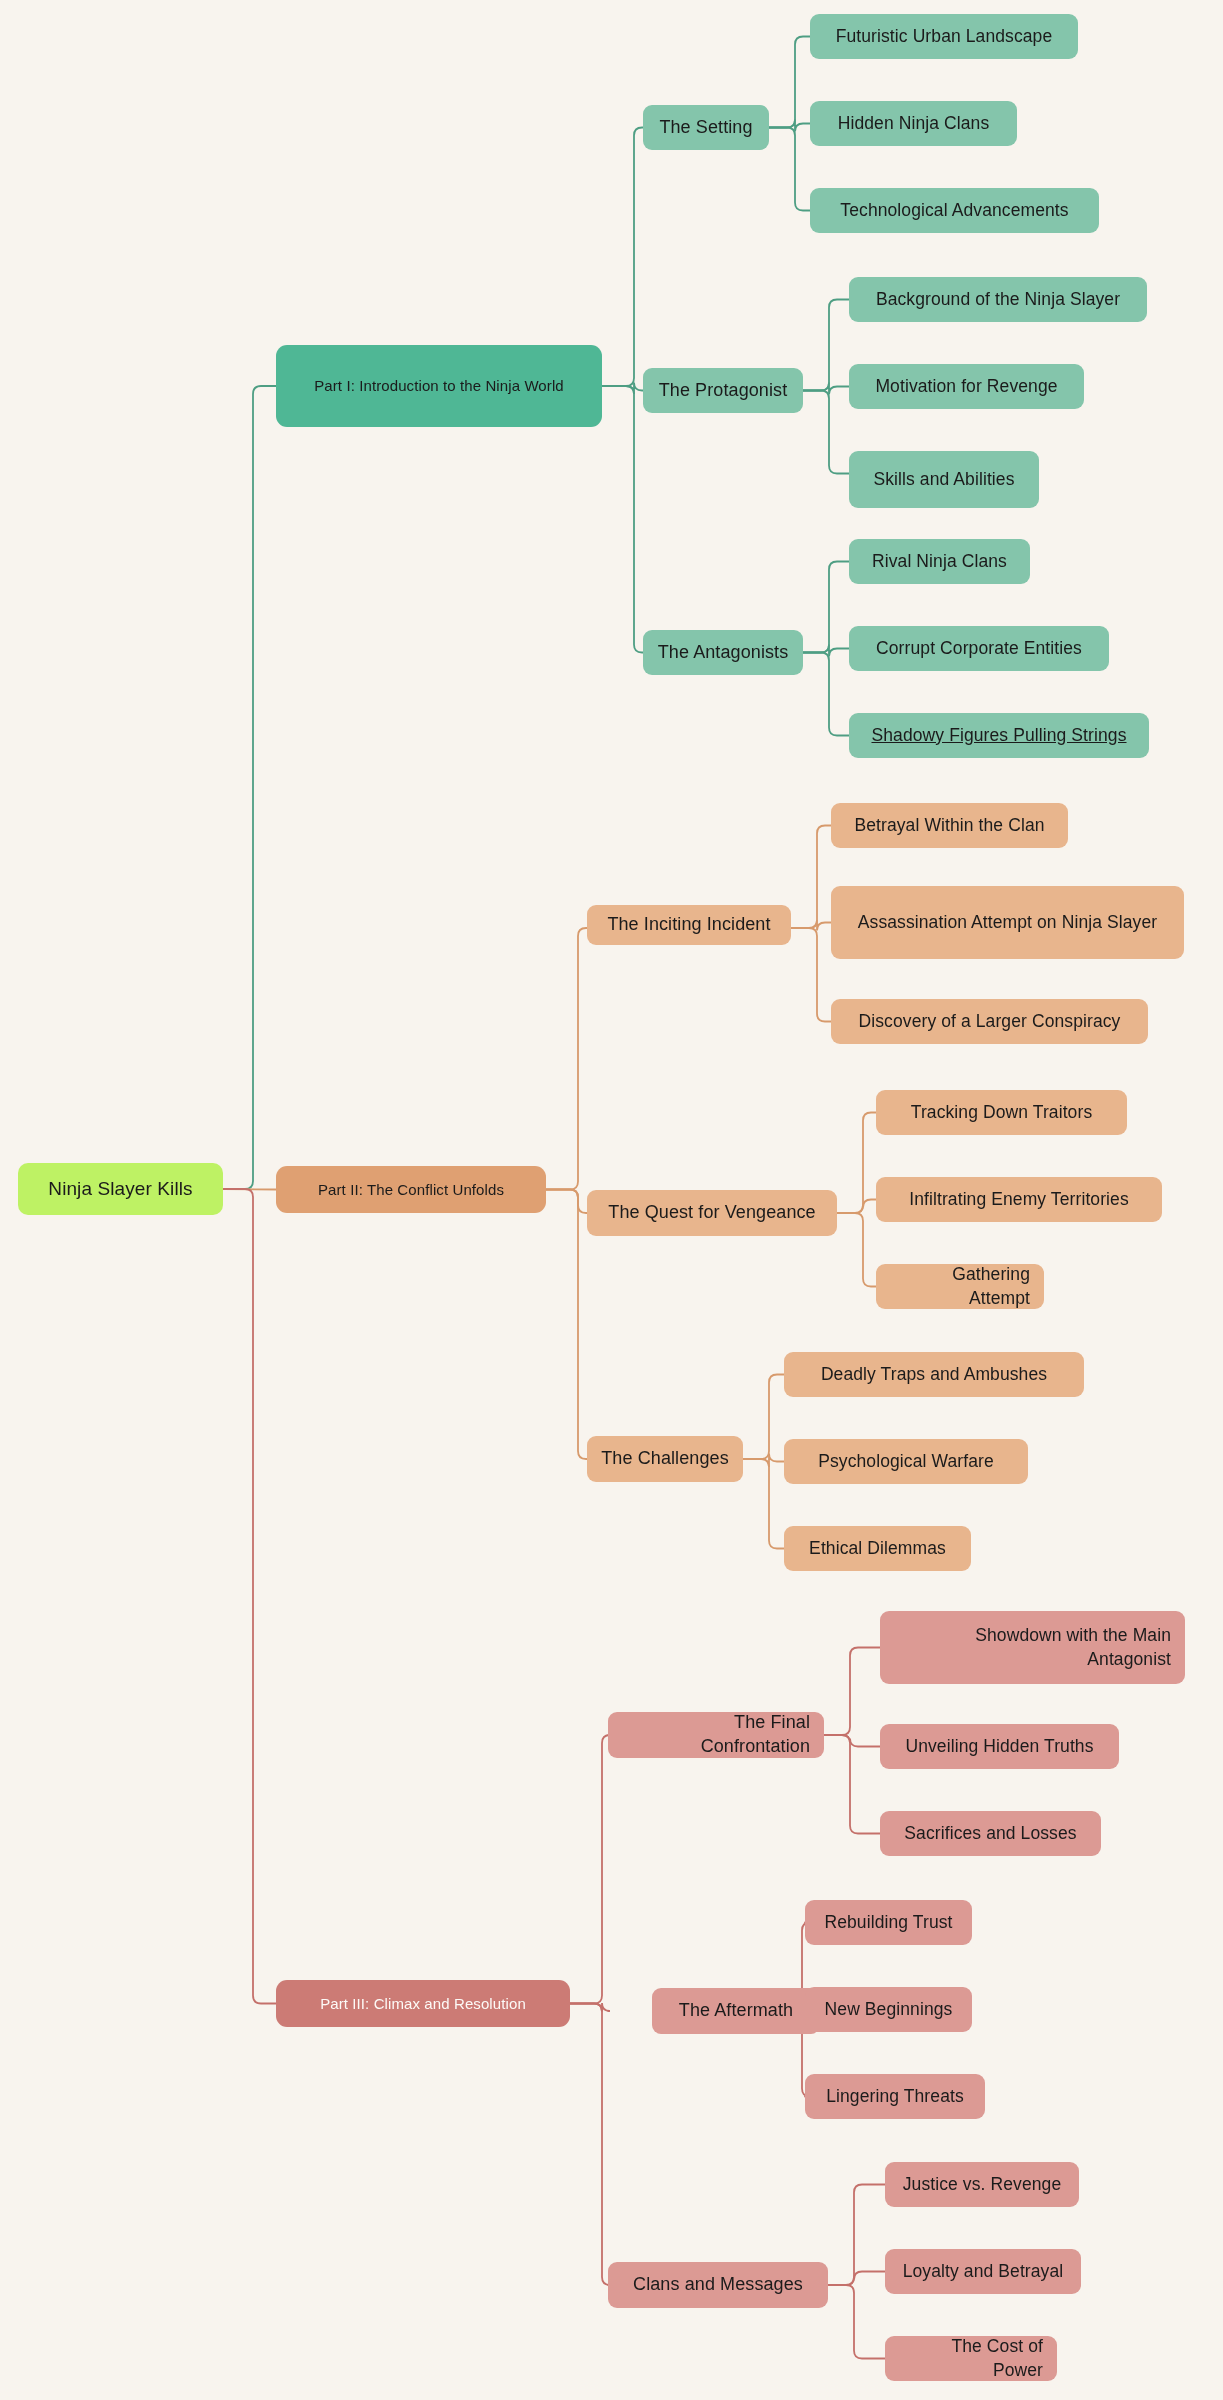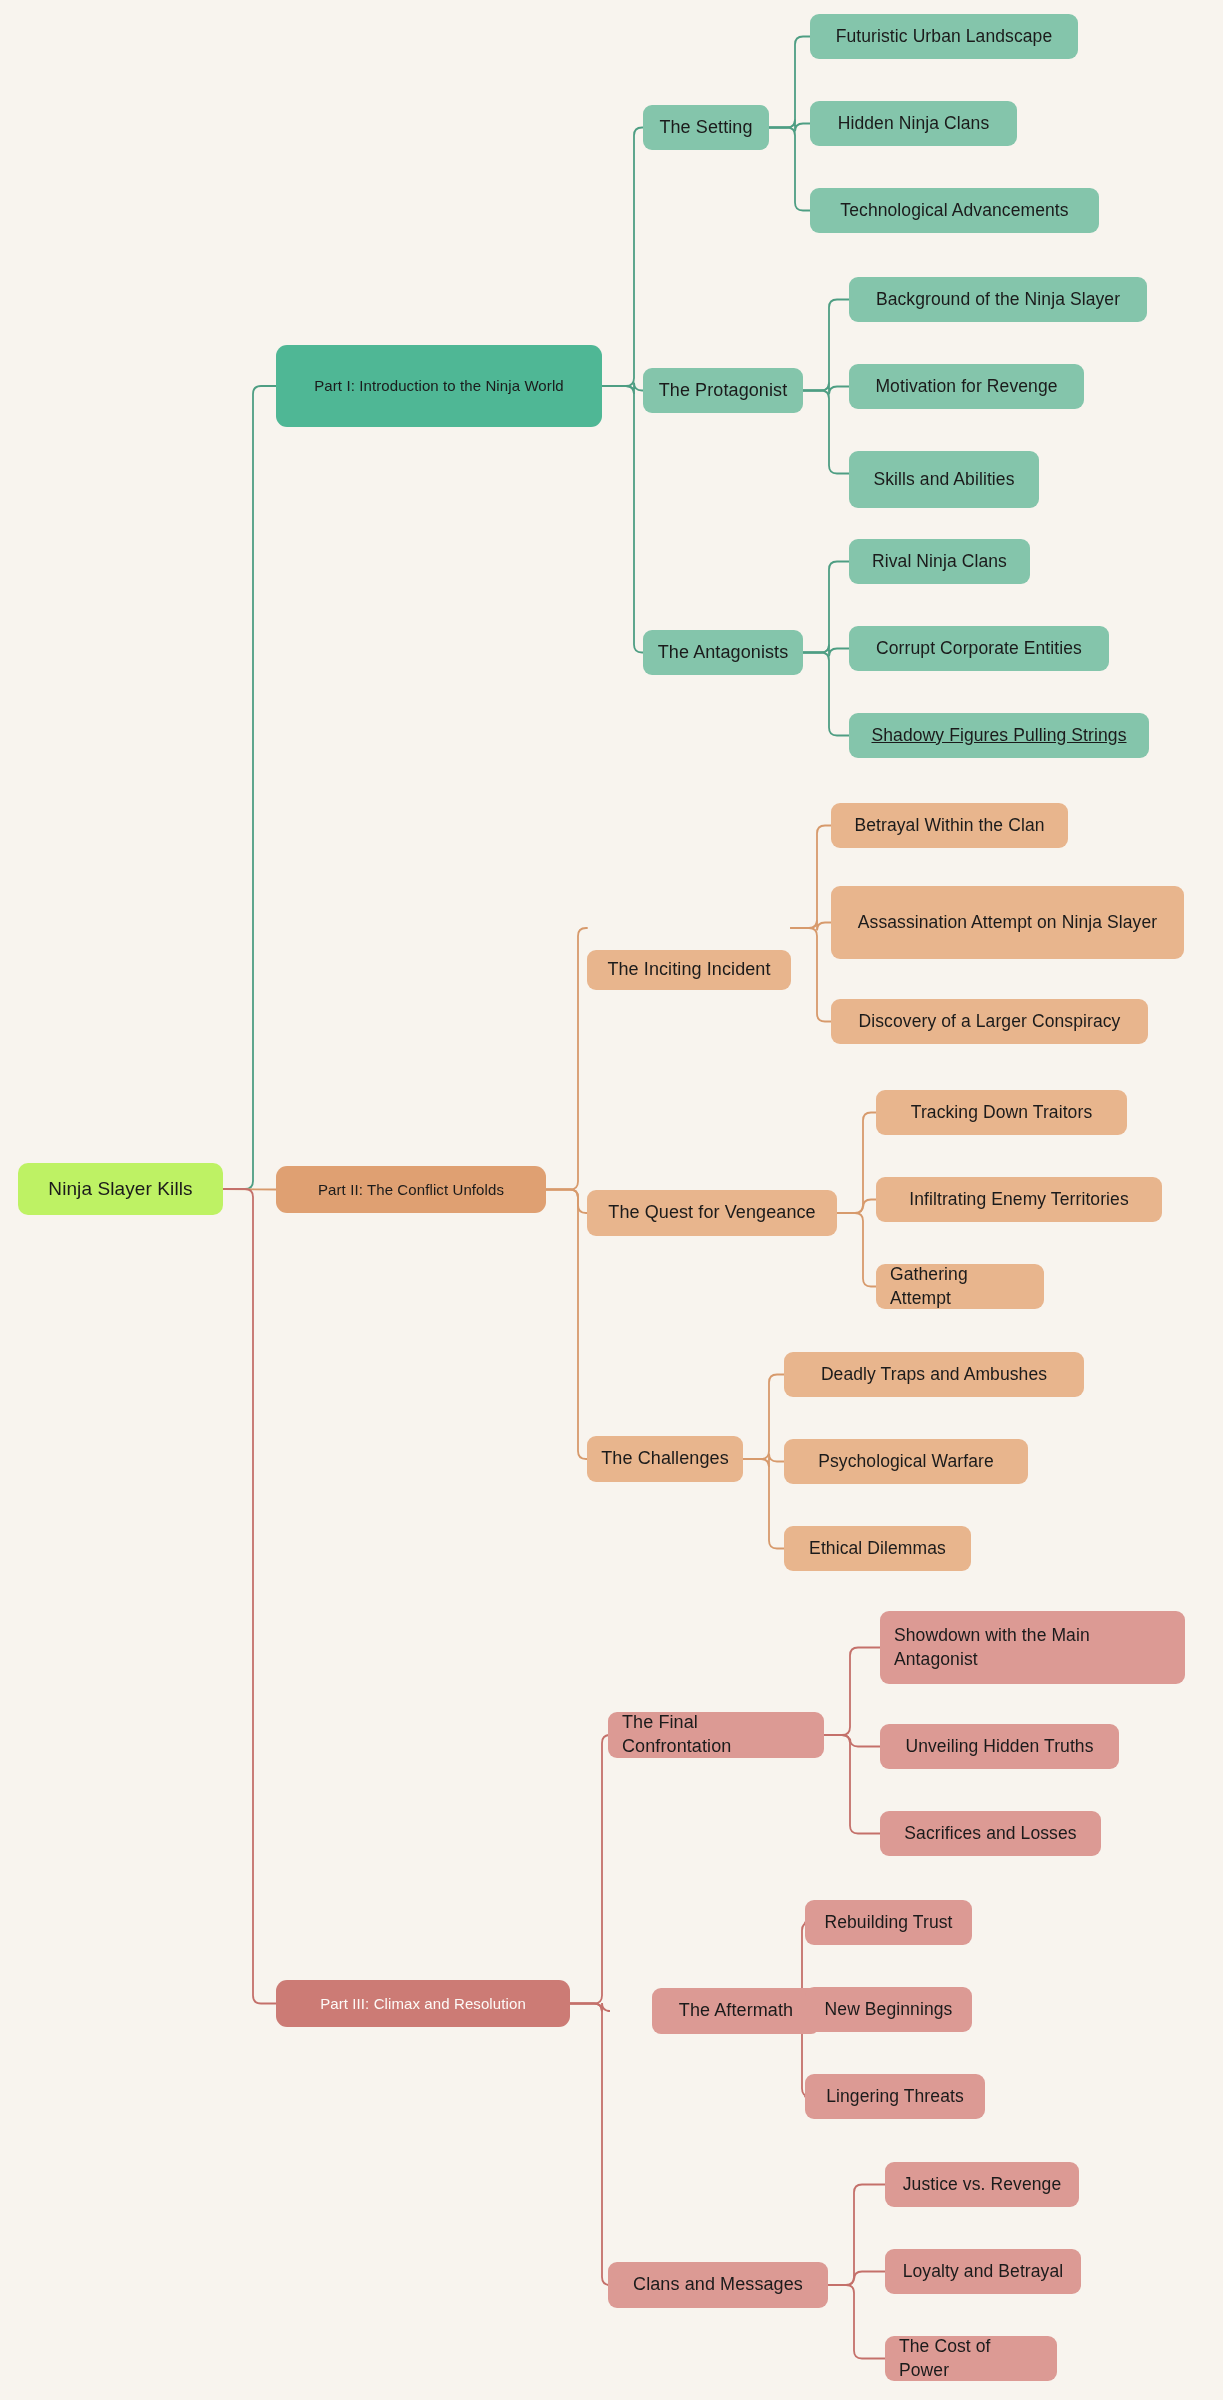--- a/index.html
+++ b/index.html
@@ -24,21 +24,21 @@
     position: absolute;
     left: 0; top: 0;
     width: 1223px; height: 2400px;
     pointer-events: none;
   }
   .node {
     position: absolute;
     display: flex;
     align-items: center;
     justify-content: center;
-    text-align: left;
+    text-align: right;
     border-radius: 9px;
     color: #1b1b1b;
     line-height: 1.32;
     padding: 20px 14px;
     white-space: pre-wrap;
     letter-spacing: .1px;
   }
   .node.root {
     background: #bef264;
     font-size: 19px;
@@ -118,21 +118,21 @@
       <div class="node leaf green" style="left: 810px; top: 188px; width: 289px; height: 45px;">Technological Advancements</div>
       <div class="node sub green" style="left: 643px; top: 368px; width: 160px; height: 45px;">The Protagonist</div>
       <div class="node leaf green" style="left: 849px; top: 277px; width: 298px; height: 45px;">Background of the Ninja Slayer</div>
       <div class="node leaf green" style="left: 849px; top: 364px; width: 235px; height: 45px;">Motivation for Revenge</div>
       <div class="node leaf green" style="left: 849px; top: 451px; width: 190px; height: 57px;">Skills and Abilities</div>
       <div class="node sub green" style="left: 643px; top: 630px; width: 160px; height: 45px;">The Antagonists</div>
       <div class="node leaf green" style="left: 849px; top: 539px; width: 181px; height: 45px;">Rival Ninja Clans</div>
       <div class="node leaf green" style="left: 849px; top: 626px; width: 260px; height: 45px;">Corrupt Corporate Entities</div>
       <div class="node leaf green" style="left: 849px; top: 713px; width: 300px; height: 45px; text-decoration: underline;">Shadowy Figures Pulling Strings</div>
       <div class="node branch orange" style="left: 276px; top: 1166px; width: 270px; height: 47px;">Part II: The Conflict Unfolds</div>
-      <div class="node sub orange" style="left: 587px; top: 905px; width: 204px; height: 32px; margin-top: 45px;">The Inciting Incident</div>
+      <div class="node sub orange" style="left: 587px; top: 905px; width: 204px; height: 32px;">The Inciting Incident</div>
       <div class="node leaf orange" style="left: 831px; top: 803px; width: 237px; height: 45px;">Betrayal Within the Clan</div>
       <div class="node leaf orange" style="left: 831px; top: 886px; width: 353px; height: 73px;">Assassination Attempt on Ninja Slayer</div>
       <div class="node leaf orange" style="left: 831px; top: 999px; width: 317px; height: 45px;">Discovery of a Larger Conspiracy</div>
       <div class="node sub orange" style="left: 587px; top: 1190px; width: 250px; height: 46px;">The Quest for Vengeance</div>
       <div class="node leaf orange" style="left: 876px; top: 1090px; width: 251px; height: 45px;">Tracking Down Traitors</div>
       <div class="node leaf orange" style="left: 876px; top: 1177px; width: 286px; height: 45px;">Infiltrating Enemy Territories</div>
       <div class="node leaf orange" style="left: 876px; top: 1264px; width: 168px; height: 45px;">Gathering Attempt</div>
       <div class="node sub orange" style="left: 587px; top: 1436px; width: 156px; height: 46px;">The Challenges</div>
       <div class="node leaf orange" style="left: 784px; top: 1352px; width: 300px; height: 45px;">Deadly Traps and Ambushes</div>
       <div class="node leaf orange" style="left: 784px; top: 1439px; width: 244px; height: 45px;">Psychological Warfare</div>

